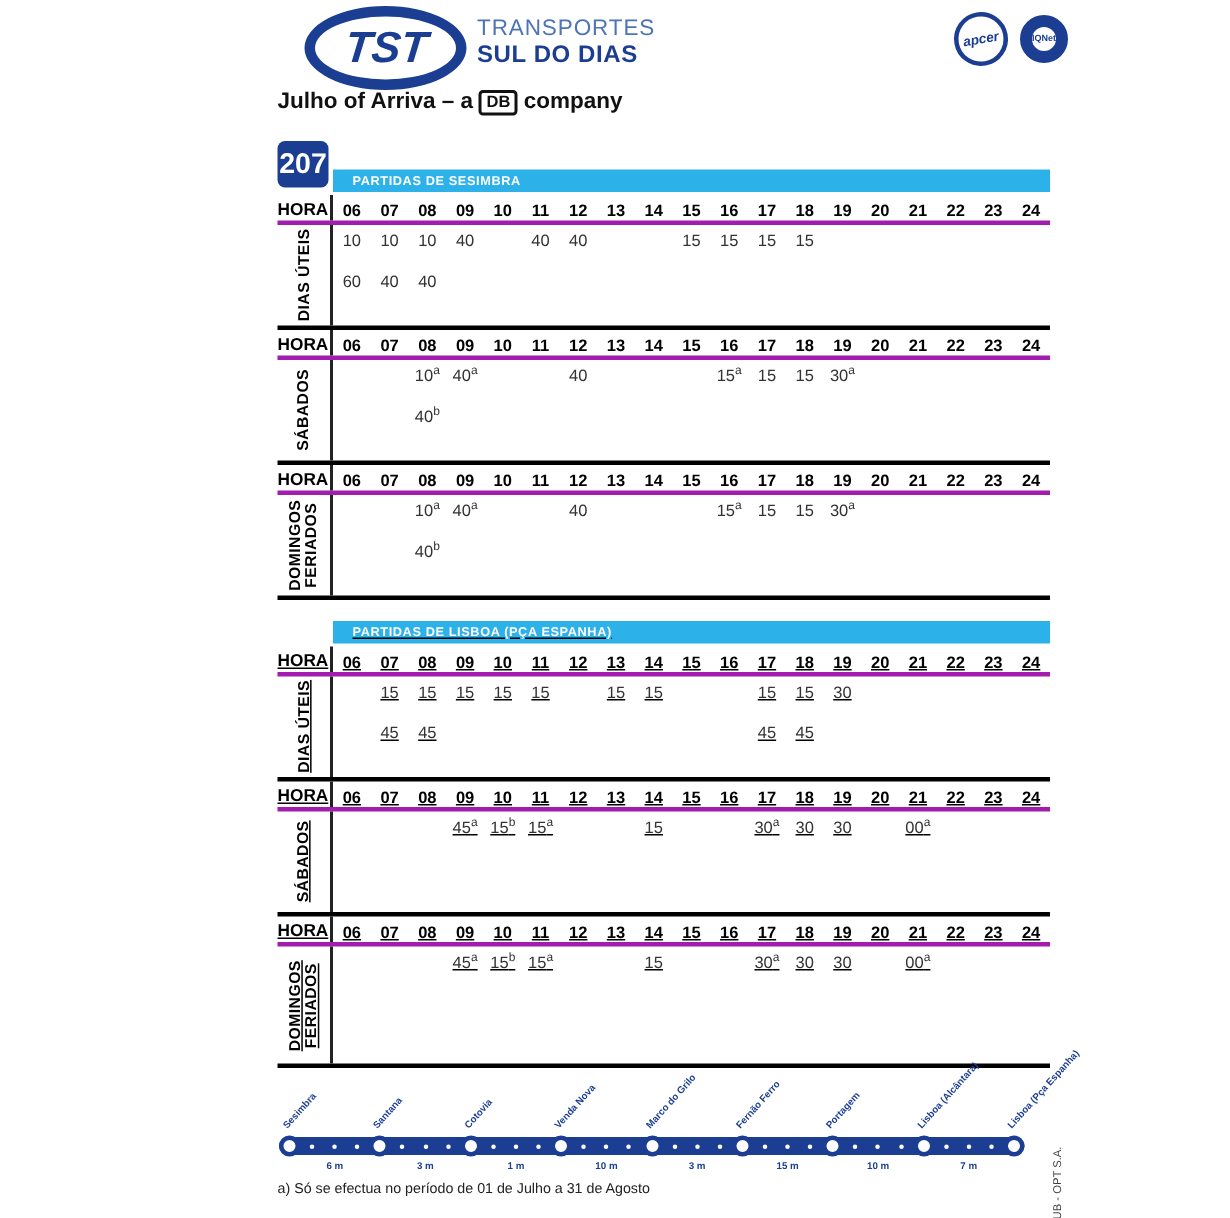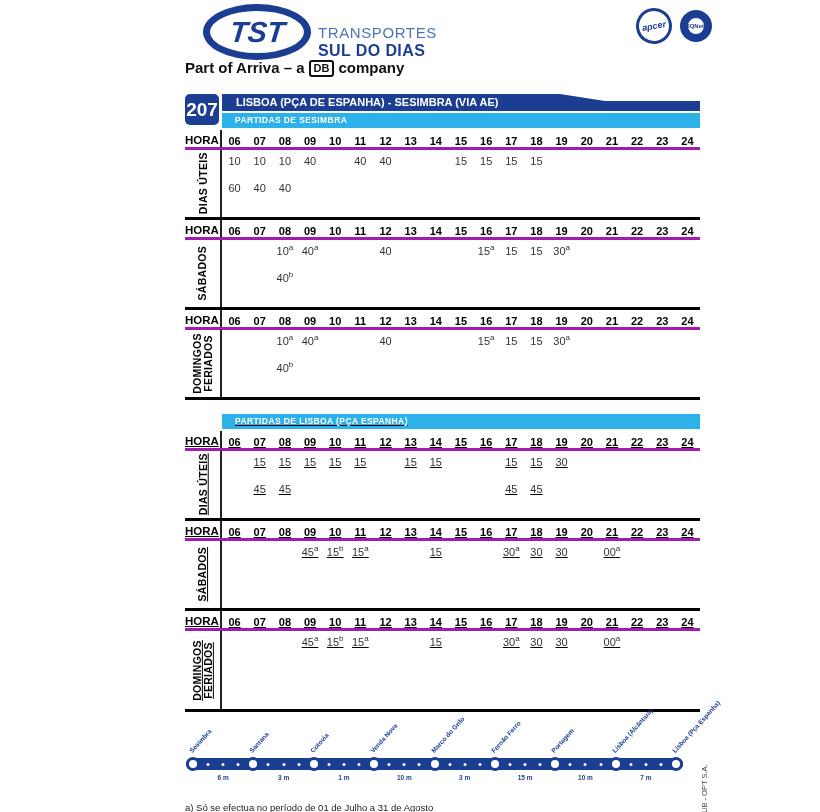--- a/index.html
+++ b/index.html
@@ -3,21 +3,21 @@
 <meta charset="utf-8">
 <style>
   html,body{margin:0;padding:0;}
   body{width:820px;height:812px;position:relative;background:#fff;
        font-family:"Liberation Sans",sans-serif;overflow:hidden;}
   
   #tst-oval{position:absolute;left:203px;top:4px;width:94px;height:42px;
     border:7px solid #1b3e93;border-radius:50%;display:flex;align-items:center;justify-content:center;}
   #tst-oval span{font-style:italic;font-weight:bold;font-size:29px;color:#1b3e93;
     letter-spacing:0;transform:skewX(-6deg);}
-  #brand{position:absolute;left:318px;top:25px;line-height:1.12;}
+  #brand{position:absolute;left:318px;top:11px;line-height:1.12;}
   #brand .l1{color:#4d74b5;font-size:15px;letter-spacing:.6px;}
   #brand .l2{color:#1b3e93;font-size:16px;font-weight:bold;letter-spacing:.4px;}
   #tagline{position:absolute;left:185px;top:59px;font-size:15px;font-weight:bold;color:#111;}
   .db-box{display:inline-block;border:2px solid #111;border-radius:3px;font-weight:bold;
     font-size:11px;padding:0 3px;line-height:13px;vertical-align:1px;margin:0 4px;}
   .cert{position:absolute;border-radius:50%;display:flex;align-items:center;justify-content:center;
     color:#1b3e93;box-sizing:border-box;}
   #cert-apcer{left:636px;top:8px;width:36px;height:36px;border:3px solid #1b3e93;
     font-size:9px;font-weight:bold;transform:rotate(-10deg);font-style:italic;}
   #cert-iqnet{left:680px;top:10px;width:32px;height:32px;border:8px solid #1b3e93;font-size:6px;font-weight:bold;}
@@ -52,46 +52,45 @@
   #map-bar{position:absolute;left:-7px;right:-7px;bottom:12px;height:12px;background:#1b3e93;border-radius:7px;}
   .map-stop{position:absolute;bottom:11px;width:8px;height:8px;background:#fff;
     border:3px solid #1b3e93;border-radius:50%;transform:translateX(-50%);z-index:2;}
   .map-label{position:absolute;bottom:28px;color:#1b3e93;font-size:6.5px;font-weight:bold;
     white-space:nowrap;transform:rotate(-48deg);transform-origin:0 100%;}
   .map-dot{position:absolute;bottom:16.5px;width:3px;height:3px;background:#fff;
     border-radius:50%;transform:translateX(-50%);z-index:2;}
   .map-time{position:absolute;bottom:1px;color:#1b3e93;font-size:6.5px;font-weight:bold;
     transform:translateX(-50%);white-space:nowrap;}
   
-  #footnotes{margin-top:20px;font-size:9.5px;color:#222;line-height:11.5px;}
+  #footnotes{margin-top:5px;font-size:9.5px;color:#222;line-height:11.5px;}
   #side-note{position:absolute;left:700px;top:818px;transform:rotate(-90deg);
     transform-origin:0 0;font-size:7.5px;color:#444;white-space:nowrap;}
 </style>
 </head>
 <body>
 
 <div id="tst-oval">
   <span>TST</span>
 </div>
 <div id="brand">
   <div class="l1">TRANSPORTES</div>
   <div class="l2">SUL DO DIAS</div>
 </div>
 <div id="cert-apcer" class="cert">
   <span>apcer</span>
 </div>
 <div id="cert-iqnet" class="cert">
   <span>IQNet</span>
 </div>
-<div id="tagline"><span>Part of Arriva – a</span><span class="db-box">DB</span><span>company</span></div>
+<div id="tagline"><span>Julho of Arriva – a</span><span class="db-box">DB</span><span>company</span></div>
 
 <div id="content">
   <div id="route-head">
     <div id="route-num">207</div>
-    <div id="route-title">LISBOA (PÇA DE ESPANHA) - SESIMBRA (VIA AE)</div>
   </div>
   <div id="sections">
       <div class="tt-section">
         <div class="banner">PARTIDAS DE SESIMBRA</div>
         <div class="hora-row">
           <div class="hora-label">HORA</div>
           <div class="hours">
             <div>06</div>
             <div>07</div>
             <div>08</div>

